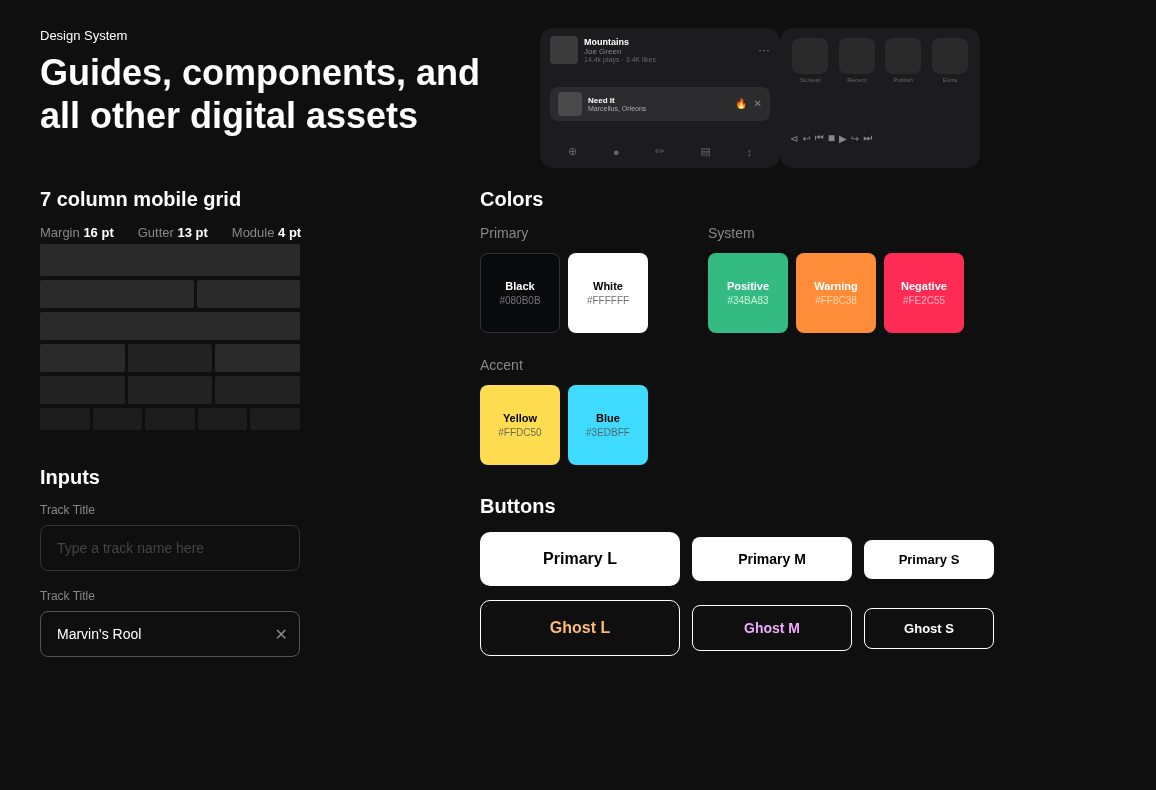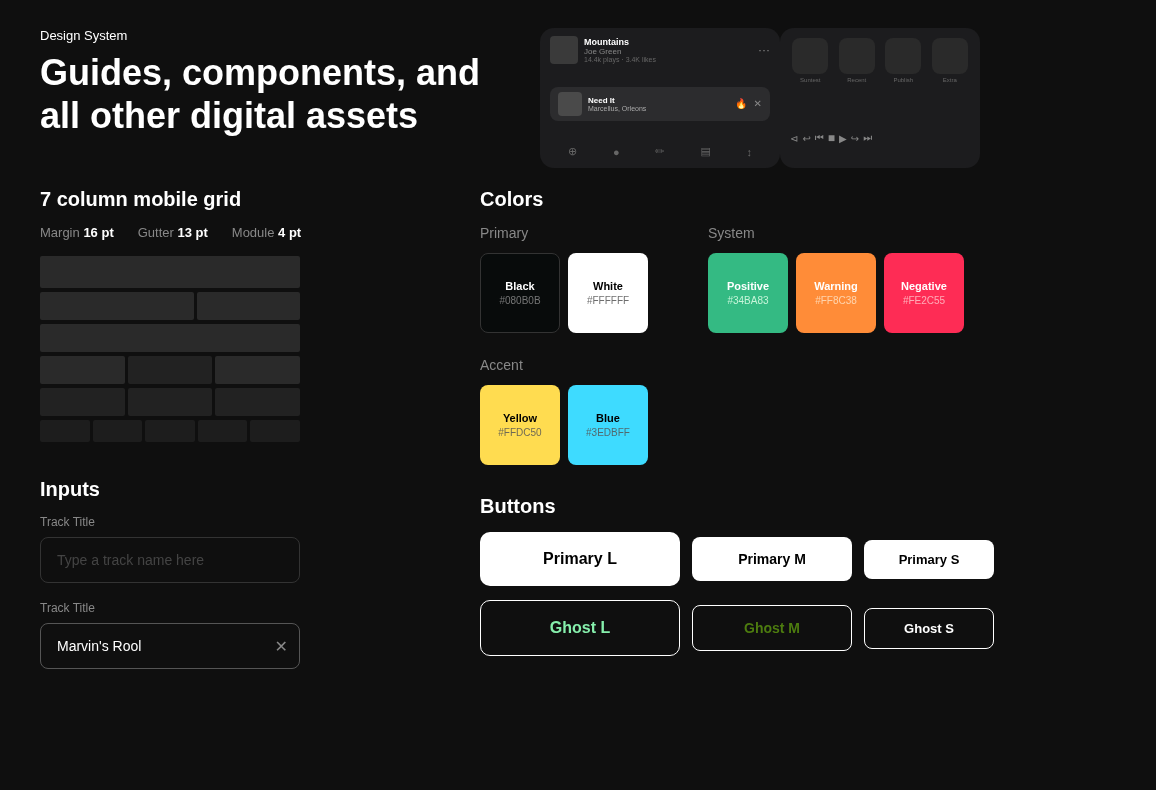--- a/index.html
+++ b/index.html
@@ -146,21 +146,21 @@
     .section-title {
       font-size: 20px;
       font-weight: 600;
       margin-bottom: 14px;
       color: #ffffff;
     }
 
     .grid-specs {
       display: flex;
       gap: 24px;
-      margin-bottom: 16px;
+      margin-bottom: 4px;
       font-size: 13px;
       color: #888;
     }
     .grid-specs span { color: #888; }
     .grid-specs strong { color: #ffffff; }
 
     .grid-container {
       width: 260px;
       display: flex;
       flex-direction: column;
@@ -333,33 +333,33 @@
       border-radius: 8px;
       font-size: 13px;
       font-weight: 700;
       padding: 12px 24px;
       cursor: pointer;
       min-width: 130px;
     }
 
     .btn-ghost-l {
       background: transparent;
-      color: #86efac;
+      color: #fdba74;
       border: 1.5px solid #ffffff;
       border-radius: 10px;
       font-size: 16px;
       font-weight: 700;
       padding: 18px 40px;
       cursor: pointer;
       min-width: 200px;
     }
 
     .btn-ghost-m {
       background: transparent;
-      color: #4d7c0f;
+      color: #f0abfc;
       border: 1.5px solid #ffffff;
       border-radius: 8px;
       font-size: 14px;
       font-weight: 700;
       padding: 14px 30px;
       cursor: pointer;
       min-width: 160px;
     }
 
     .btn-ghost-s {

